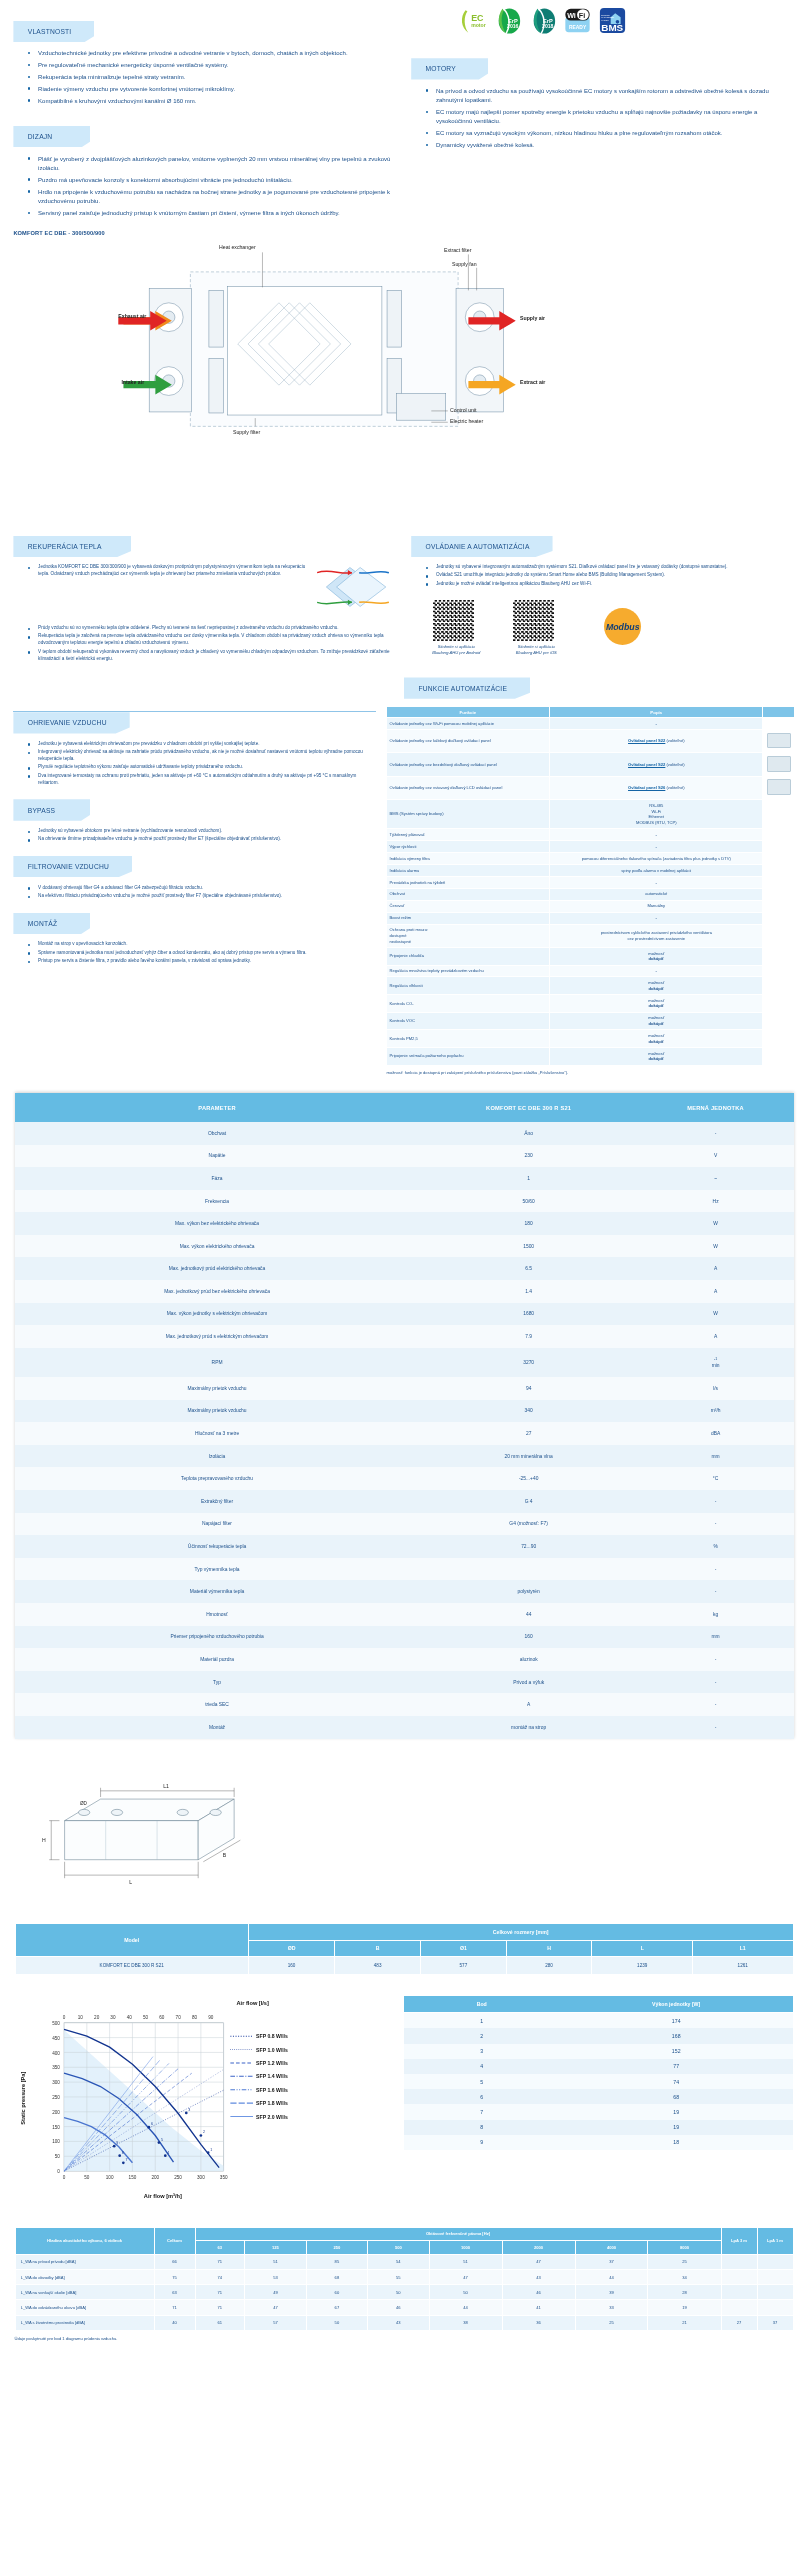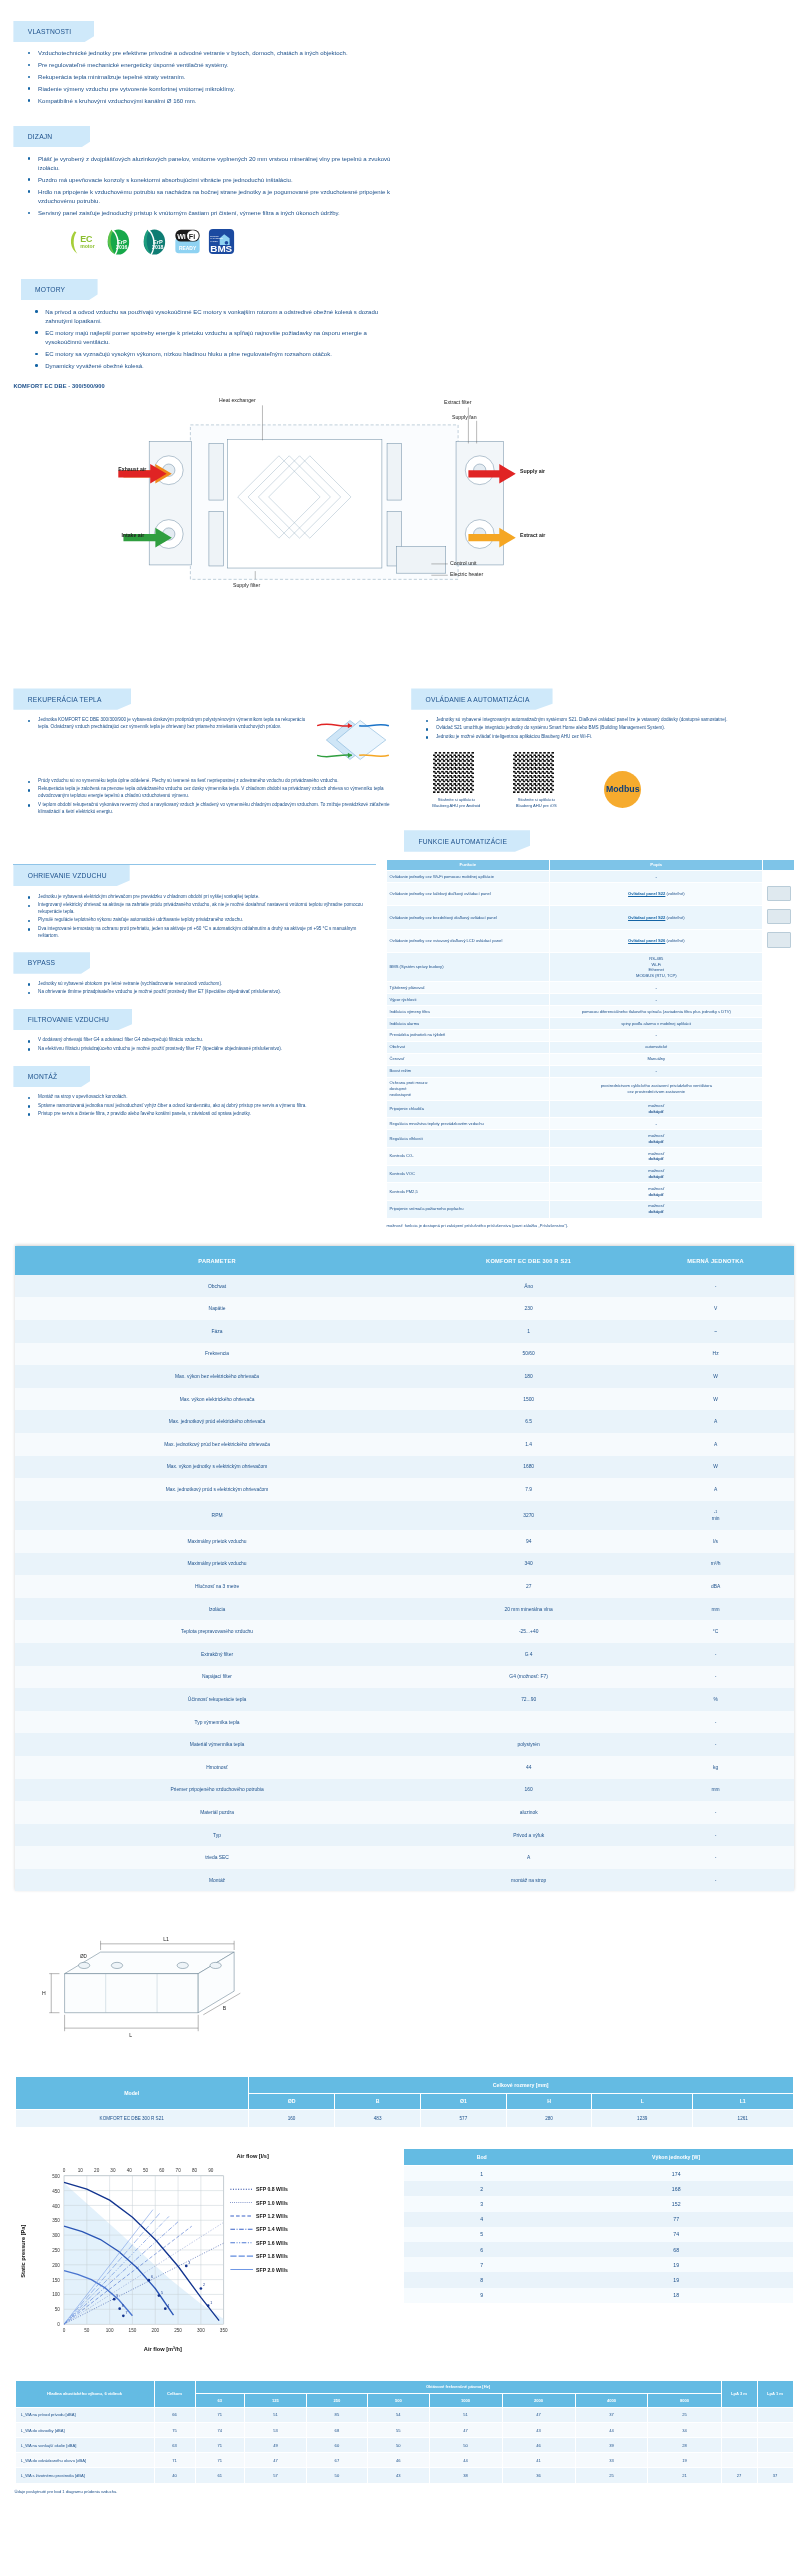--- a/index.html
+++ b/index.html
@@ -26,21 +26,21 @@
   ul.b li {
     position:relative; padding:0 0 2.6px 13.4px;
     font-size:6px; line-height:1.55; color:#1b4f8a;
   }
   ul.b li:before {
     content:""; position:absolute; left:3.1px; top:2.6px;
     width:2.6px; height:2.6px; border-radius:50%; background:#1464a5;
   }
   ul.b.sm li { font-size:4.6px; line-height:1.5; padding-bottom:1.5px; }
 
-  .col2 { display:flex; gap:0; padding:0 13.4px;flex-direction:column; }
+  .col2 { display:flex; gap:0; padding:0 13.4px; }
   .col-l { width:50%; padding-right:13.4px; }
   .col-r { width:50%; padding-left:7.2px; }
 
   
   .badges { display:flex; flex-wrap:wrap; gap:7.2px; justify-content:center;
             padding:7.2px 0 0 0; width:170px; margin:0 auto 0 46px; }
   .badge { width:28px; height:28px; display:flex; align-items:center; justify-content:center; }
   .badge.small { width:27px; height:27px;text-align:center; }
 
   
@@ -52,21 +52,21 @@
   
   .diagram-wrap { position:relative; width:520px; height:289px; margin:2.1px auto 0 108px; }
   .diag-label { position:absolute; font-size:5.2px; color:#222; white-space:nowrap; }
   .diag-label.bold { font-weight:bold; }
 
   
   .rekup-row { display:flex; padding:5.2px 13.4px 0 13.4px; }
   .rekup-l { width:50%; padding-right:10.3px; }
   .rekup-r { width:50%; padding-left:7.2px; }
 
-  .qr-row { display:flex; gap:31px; align-items:flex-end; padding:9.3px 0 0 20.6px; }
+  .qr-row { display:flex; gap:31px; align-items:center; padding:9.3px 0 0 20.6px;font-style:italic; }
   .qr-box { text-align:center; font-size:4.1px; color:#1b4f8a; line-height:1.35; }
   .qr { width:43px; height:43px; background:
       repeating-conic-gradient(#111 0 25%, #fff 0 50%) 0 0/4.1px 4.1px; border:1.5px solid #fff; }
   .modbus {
     width:62px; height:38px; display:flex; align-items:center; justify-content:center;
     font-size:8.8px; font-weight:bold; color:#2b5fa8; position:relative;
   }
   .sun { position:absolute; width:37px; height:37px; background:#f5a623; border-radius:50%; opacity:.95; }
   .modbus span { position:relative; z-index:2; color:#123f77; }
 

